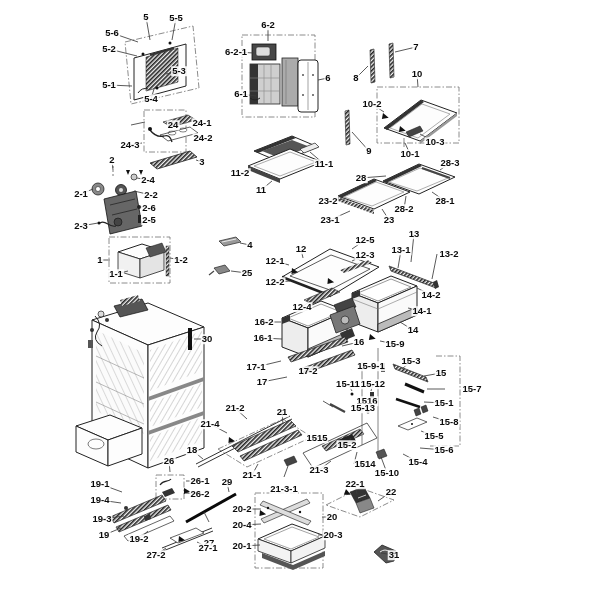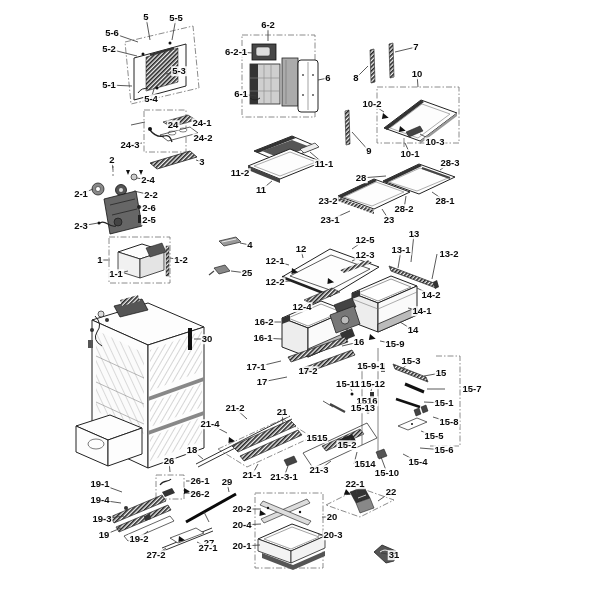--- a/index.html
+++ b/index.html
@@ -531,21 +531,21 @@
       <span class="label" style="left: 434px; top: 436px;">15-5</span>
       <span class="label" style="left: 347px; top: 445px;">15-2</span>
       <span class="label" style="left: 444px; top: 450px;">15-6</span>
       <span class="label" style="left: 192px; top: 450px;">18</span>
       <span class="label" style="left: 169px; top: 461px;">26</span>
       <span class="label" style="left: 354px; top: 464px; margin-left: 11px;">1514</span>
       <span class="label" style="left: 319px; top: 470px;">21-3</span>
       <span class="label" style="left: 387px; top: 473px;">15-10</span>
       <span class="label" style="left: 418px; top: 462px;">15-4</span>
       <span class="label" style="left: 252px; top: 475px;">21-1</span>
-      <span class="label" style="left: 284px; top: 477px;">21-3-1</span>
+      <span class="label" style="left: 284px; top: 489px;">21-3-1</span>
       <span class="label" style="left: 200px; top: 481px;">26-1</span>
       <span class="label" style="left: 227px; top: 482px;">29</span>
       <span class="label" style="left: 100px; top: 484px;">19-1</span>
       <span class="label" style="left: 200px; top: 494px;">26-2</span>
       <span class="label" style="left: 355px; top: 484px;">22-1</span>
       <span class="label" style="left: 391px; top: 492px;">22</span>
       <span class="label" style="left: 100px; top: 500px;">19-4</span>
       <span class="label" style="left: 242px; top: 509px;">20-2</span>
       <span class="label" style="left: 102px; top: 519px;">19-3</span>
       <span class="label" style="left: 332px; top: 517px;">20</span>

